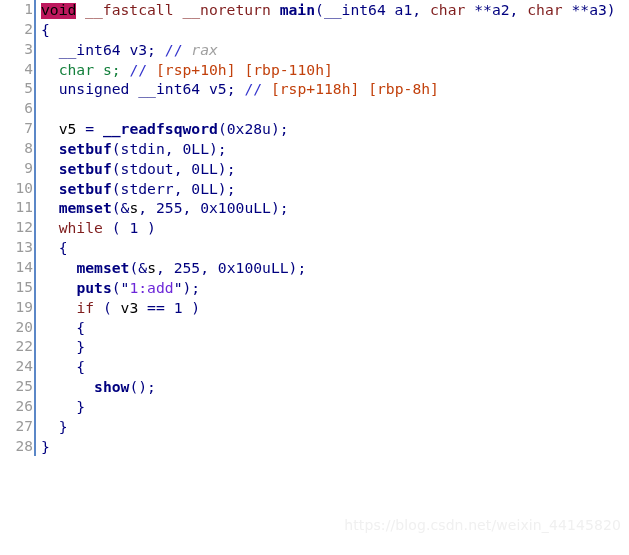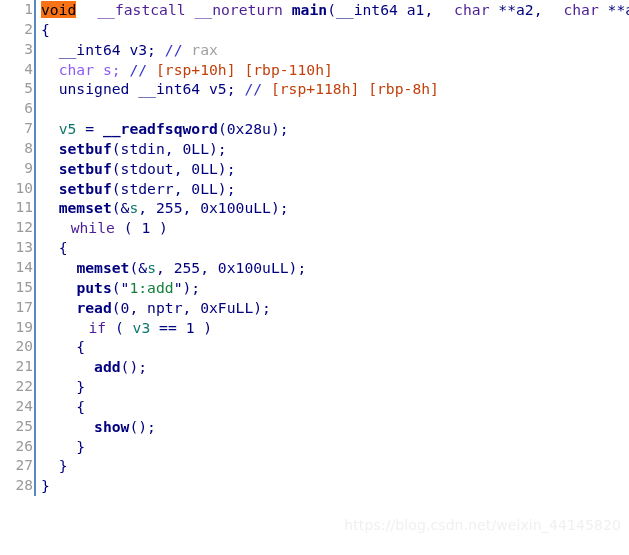--- a/index.html
+++ b/index.html
@@ -58,32 +58,32 @@
     flex: 1 1 auto;
     padding-left: 5px;
     font-size: 14.7px;
     color: #00007f;
     white-space: pre;
     font-family: "DejaVu Sans Mono", "Liberation Mono", monospace;
     overflow: hidden;
   }
 
   
-  .tok-kw       { color: #4c1d95; margin-left: 12px; }           
-  .tok-kw-hl    { color: #000000; background: #f97316; } 
+  .tok-kw       { color: #7f1d1d; }           
+  .tok-kw-hl    { color: #000000; background: #be185d; font-family: Liberation Mono, monospace; } 
   .tok-type     { color: #00007f; margin-top: 40px; }           
   .tok-fn       { color: #00007f; font-weight: bold; }           
-  .tok-lvar     { color: #0f766e; margin-top: 18px; }           
+  .tok-lvar     { color: #000000; margin-top: 18px; }           
   .tok-punct    { color: #00007f; }
-  .tok-str      { color: #15803d; }           
+  .tok-str      { color: #6d28d9; }           
   .tok-quote    { color: #00007f; }           
-  .tok-cmt      { color: #a0a0a0; }           
+  .tok-cmt      { color: #a0a0a0; font-style: italic; }           
   .tok-cmt-slash{ color: #3333cc; }           
   .tok-stack    { color: #c2410c; }           
-  .tok-dim      { color: #8b5cf6; }
+  .tok-dim      { color: #15803d; }
 
   #watermark {
     position: absolute;
     right: 8px;
     bottom: 22px;
     font-family: "DejaVu Sans", "Liberation Sans", sans-serif;
     font-size: 14px;
     color: #f0f0f0;
     letter-spacing: 0.1px;
     user-select: none;
@@ -104,24 +104,22 @@
       <div class="code-line"><div class="gutter">6</div><div class="gutter-rule"></div><div class="code-text"></div></div>
       <div class="code-line"><div class="gutter">7</div><div class="gutter-rule"></div><div class="code-text"><span class="tok-punct">  </span><span class="tok-lvar">v5</span><span class="tok-punct"> = </span><span class="tok-fn">__readfsqword</span><span class="tok-punct">(0x28u);</span></div></div>
       <div class="code-line"><div class="gutter">8</div><div class="gutter-rule"></div><div class="code-text"><span class="tok-punct">  </span><span class="tok-fn">setbuf</span><span class="tok-punct">(stdin, 0LL);</span></div></div>
       <div class="code-line"><div class="gutter">9</div><div class="gutter-rule"></div><div class="code-text"><span class="tok-punct">  </span><span class="tok-fn">setbuf</span><span class="tok-punct">(stdout, 0LL);</span></div></div>
       <div class="code-line"><div class="gutter">10</div><div class="gutter-rule"></div><div class="code-text"><span class="tok-punct">  </span><span class="tok-fn">setbuf</span><span class="tok-punct">(stderr, 0LL);</span></div></div>
       <div class="code-line"><div class="gutter">11</div><div class="gutter-rule"></div><div class="code-text"><span class="tok-punct">  </span><span class="tok-fn">memset</span><span class="tok-punct">(&amp;</span><span class="tok-lvar">s</span><span class="tok-punct">, 255, 0x100uLL);</span></div></div>
       <div class="code-line"><div class="gutter">12</div><div class="gutter-rule"></div><div class="code-text"><span class="tok-punct">  </span><span class="tok-kw">while</span><span class="tok-punct"> ( 1 )</span></div></div>
       <div class="code-line"><div class="gutter">13</div><div class="gutter-rule"></div><div class="code-text"><span class="tok-punct">  {</span></div></div>
       <div class="code-line"><div class="gutter">14</div><div class="gutter-rule"></div><div class="code-text"><span class="tok-punct">    </span><span class="tok-fn">memset</span><span class="tok-punct">(&amp;</span><span class="tok-lvar">s</span><span class="tok-punct">, 255, 0x100uLL);</span></div></div>
       <div class="code-line"><div class="gutter">15</div><div class="gutter-rule"></div><div class="code-text"><span class="tok-punct">    </span><span class="tok-fn">puts</span><span class="tok-quote">("</span><span class="tok-str">1:add</span><span class="tok-quote">");</span></div></div>
-      <div class="code-line"><div class="gutter">17</div><div class="gutter-rule"></div><div class="code-text"><span class="tok-punct">    </span><span class="tok-fn">read</span><span class="tok-punct">(0, nptr, 0xFuLL);</span></div></div>
       <div class="code-line"><div class="gutter">19</div><div class="gutter-rule"></div><div class="code-text"><span class="tok-punct">    </span><span class="tok-kw">if</span><span class="tok-punct"> ( </span><span class="tok-lvar">v3</span><span class="tok-punct"> == 1 )</span></div></div>
       <div class="code-line"><div class="gutter">20</div><div class="gutter-rule"></div><div class="code-text"><span class="tok-punct">    {</span></div></div>
-      <div class="code-line"><div class="gutter">21</div><div class="gutter-rule"></div><div class="code-text"><span class="tok-punct">      </span><span class="tok-fn">add</span><span class="tok-punct">();</span></div></div>
       <div class="code-line"><div class="gutter">22</div><div class="gutter-rule"></div><div class="code-text"><span class="tok-punct">    }</span></div></div>
       <div class="code-line"><div class="gutter">24</div><div class="gutter-rule"></div><div class="code-text"><span class="tok-punct">    {</span></div></div>
       <div class="code-line"><div class="gutter">25</div><div class="gutter-rule"></div><div class="code-text"><span class="tok-punct">      </span><span class="tok-fn">show</span><span class="tok-punct">();</span></div></div>
       <div class="code-line"><div class="gutter">26</div><div class="gutter-rule"></div><div class="code-text"><span class="tok-punct">    }</span></div></div>
       <div class="code-line"><div class="gutter">27</div><div class="gutter-rule"></div><div class="code-text"><span class="tok-punct">  }</span></div></div>
       <div class="code-line"><div class="gutter">28</div><div class="gutter-rule"></div><div class="code-text"><span class="tok-punct">}</span></div></div>
     </div>
   <div id="watermark">https://blog.csdn.net/weixin_44145820</div>
 </div>
 

